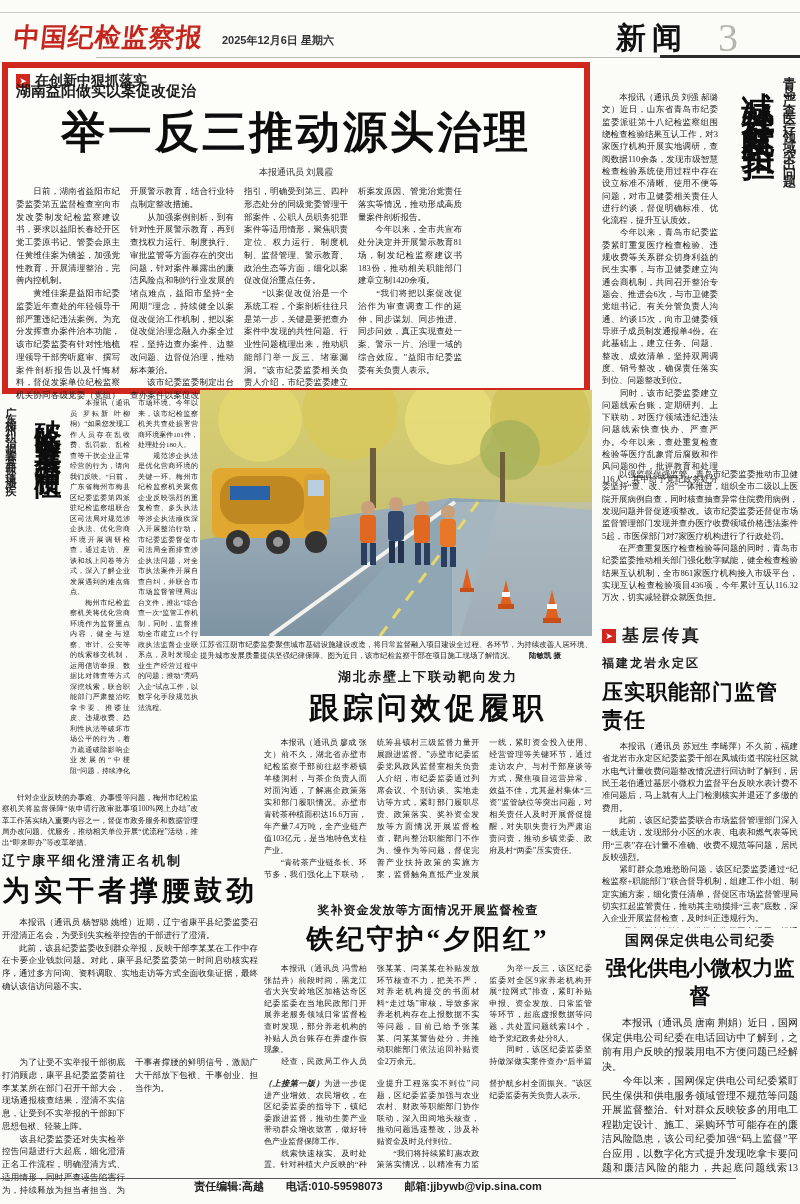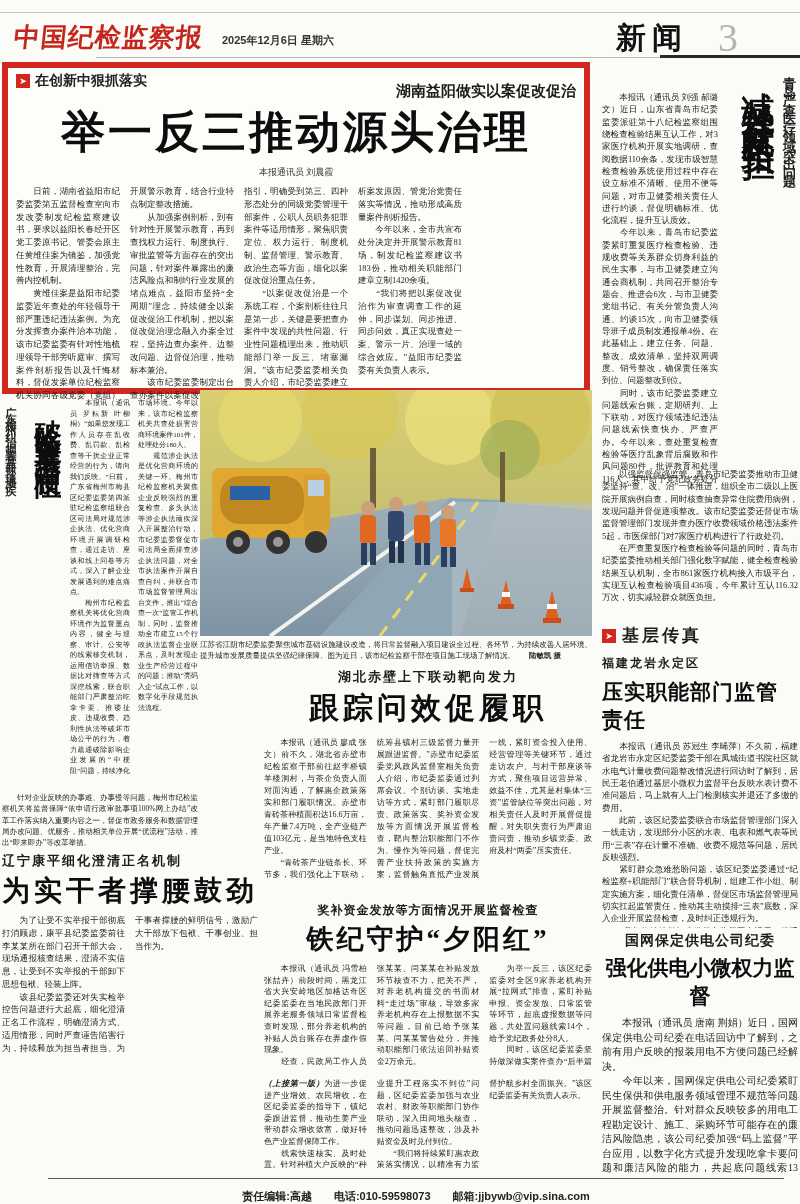--- a/index.html
+++ b/index.html
@@ -17,21 +17,21 @@
   .pageno{right:62px;top:14px;font-size:40px;color:#b5b5b0;}
   .mrule-thin{left:96px;top:57px;width:704px;border-top:1px solid #bdbdb8;}
   .mrule-thick{left:660px;top:55px;width:140px;border-top:3px solid #2a2a2a;}
   
   .redbox{left:2px;top:62px;width:588px;height:332px;border:6px solid #d0281e;
           background:#fdfdfa;padding:4px 8px;box-sizing:border-box;}
   .kickrow{display:flex;align-items:center;gap:5px;}
   .flagicon{width:14px;height:14px;background:#d0281e;color:#fff;font-size:9px;line-height:14px;
             text-align:center;flex:0 0 14px;}
   .kick{font-size:14px;font-weight:bold;color:#222;}
-  .subhead{text-align:right;font-size:15px;font-weight:bold;margin-top:-8px;}
+  .subhead{text-align:left;font-size:15px;font-weight:bold;margin-top:-8px;}
   .mainhl{text-align:center;font-size:44px;font-weight:bold;letter-spacing:3px;color:#0d0d0d;margin-top:2px;}
   .byline{text-align:center;font-size:9px;color:#333;margin-top:4px;}
   .mainbody{margin-top:6px;height:218px;column-count:5;column-gap:10px;column-fill:auto;
             font-size:8.5px;line-height:1.5;}
   
   .rt{left:602px;top:66px;width:196px;height:552px;overflow:hidden;}
   .rtrow{display:flex;height:396px;}
   .rtbody{width:116px;height:396px;font-size:8.5px;line-height:1.45;overflow:hidden;margin-top:25px;}
   .vhl{writing-mode:vertical-rl;text-orientation:upright;font-weight:bold;}
   .rthl{width:56px;height:396px;font-size:33px;letter-spacing:8px;margin-left:6px;color:#0d0d0d;}
@@ -79,21 +79,21 @@
   .tjhl{text-align:center;font-size:27px;font-weight:bold;letter-spacing:3px;margin-top:2px;color:#0d0d0d;}
   .tjbody{margin-top:6px;height:108px;column-count:3;column-gap:10px;column-fill:auto;
           font-size:8px;line-height:1.45;}
   
   .ct{left:264px;top:1078px;width:328px;height:96px;overflow:hidden;}
   .ctbody{height:96px;column-count:3;column-gap:10px;column-fill:auto;font-size:8px;line-height:1.45;
           text-align:justify;}
   .ctmark{font-weight:bold;font-style:italic;}
   
   .footer{left:0;top:1178px;width:736px;height:25px;border-top:1px solid #555;border-bottom:1px solid #999;
-          display:flex;align-items:flex-end;justify-content:center;font-size:11px;font-weight:bold;color:#222;margin-left:48px;}
+          display:flex;align-items:flex-start;justify-content:center;font-size:11px;font-weight:bold;color:#222;}
 </style>
 </head>
 <body>
 
 <div class="abs topline"></div>
 <div class="abs logo">中国纪检监察报</div>
 <div class="abs mdate sans">2025年12月6日  星期六</div>
 <div class="abs section">新闻</div>
 <div class="abs pageno">3</div>
 <div class="abs mrule-thin"></div>
@@ -241,20 +241,22 @@
 <div class="abs cb">
   <div class="cbkick">湖北赤壁上下联动靶向发力</div>
   <div class="cbhl">跟踪问效促履职</div>
   <div class="cbbody flow">　　本报讯（通讯员 廖成 张文）前不久，湖北省赤壁市纪检监察干部前往赵李桥镇羊楼洞村，与茶企负责人面对面沟通，了解惠企政策落实和部门履职情况。赤壁市青砖茶种植面积达16.6万亩，年产量7.4万吨，全产业链产值103亿元，是当地特色支柱产业。
 　　“青砖茶产业链条长、环节多，我们强化上下联动，统筹县镇村三级监督力量开展跟进监督。”赤壁市纪委监委党风政风监督室相关负责人介绍，市纪委监委通过列席会议、个别访谈、实地走访等方式，紧盯部门履职尽责、政策落实、奖补资金发放等方面情况开展监督检查，靶向整治职能部门不作为、慢作为等问题，督促完善产业扶持政策的实施方案，监督触角直抵产业发展一线，紧盯资金投入使用、经营管理等关键环节，通过走访农户、与村干部座谈等方式，聚焦项目运营异常、效益不佳，尤其是村集体“三资”监管缺位等突出问题，对相关责任人及时开展督促提醒，对失职失责行为严肃追责问责，推动乡镇党委、政府及村“两委”压实责任。</div>
 </div>
 
 <div class="abs kp">
   <div class="kpkick">辽宁康平细化澄清正名机制</div>
   <div class="kphl">为实干者撑腰鼓劲</div>
+  <div class="kpbody flow">　　本报讯（通讯员 杨智聪 姚维）近期，辽宁省康平县纪委监委召开澄清正名会，为受到失实检举控告的干部进行了澄清。
+　　此前，该县纪委监委收到群众举报，反映干部李某某在工作中存在卡要企业钱款问题。对此，康平县纪委监委第一时间启动核实程序，通过多方问询、资料调取、实地走访等方式全面收集证据，最终确认该信访问题不实。</div>
   <div class="kpbody2 flow">　　为了让受不实举报干部彻底打消顾虑，康平县纪委监委前往李某某所在部门召开干部大会，现场通报核查结果，澄清不实信息，让受到不实举报的干部卸下思想包袱、轻装上阵。
 　　该县纪委监委还对失实检举控告问题进行大起底，细化澄清正名工作流程，明确澄清方式、适用情形，同时严查诬告陷害行为，持续释放为担当者担当、为干事者撑腰的鲜明信号，激励广大干部放下包袱、干事创业、担当作为。</div>
 </div>
 
 <div class="abs tj">
   <div class="tjkick">奖补资金发放等方面情况开展监督检查</div>
   <div class="tjhl">铁纪守护“夕阳红”</div>
   <div class="tjbody flow">　　本报讯（通讯员 冯雪柏 张喆卉）前段时间，黑龙江省大兴安岭地区加格达奇区纪委监委在当地民政部门开展养老服务领域日常监督检查时发现，部分养老机构的补贴人员台账存在弄虚作假现象。
 　　经查，民政局工作人员张某某、闫某某在补贴发放环节核查不力，把关不严，对养老机构提交的书面材料“走过场”审核，导致多家养老机构存在上报数据不实等问题，目前已给予张某某、闫某某警告处分，并推动职能部门依法追回补贴资金2万余元。
 　　为举一反三，该区纪委监委对全区9家养老机构开展“拉网式”排查，紧盯补贴申报、资金发放、日常监管等环节，起底虚报数据等问题，共处置问题线索14个，给予党纪政务处分8人。

